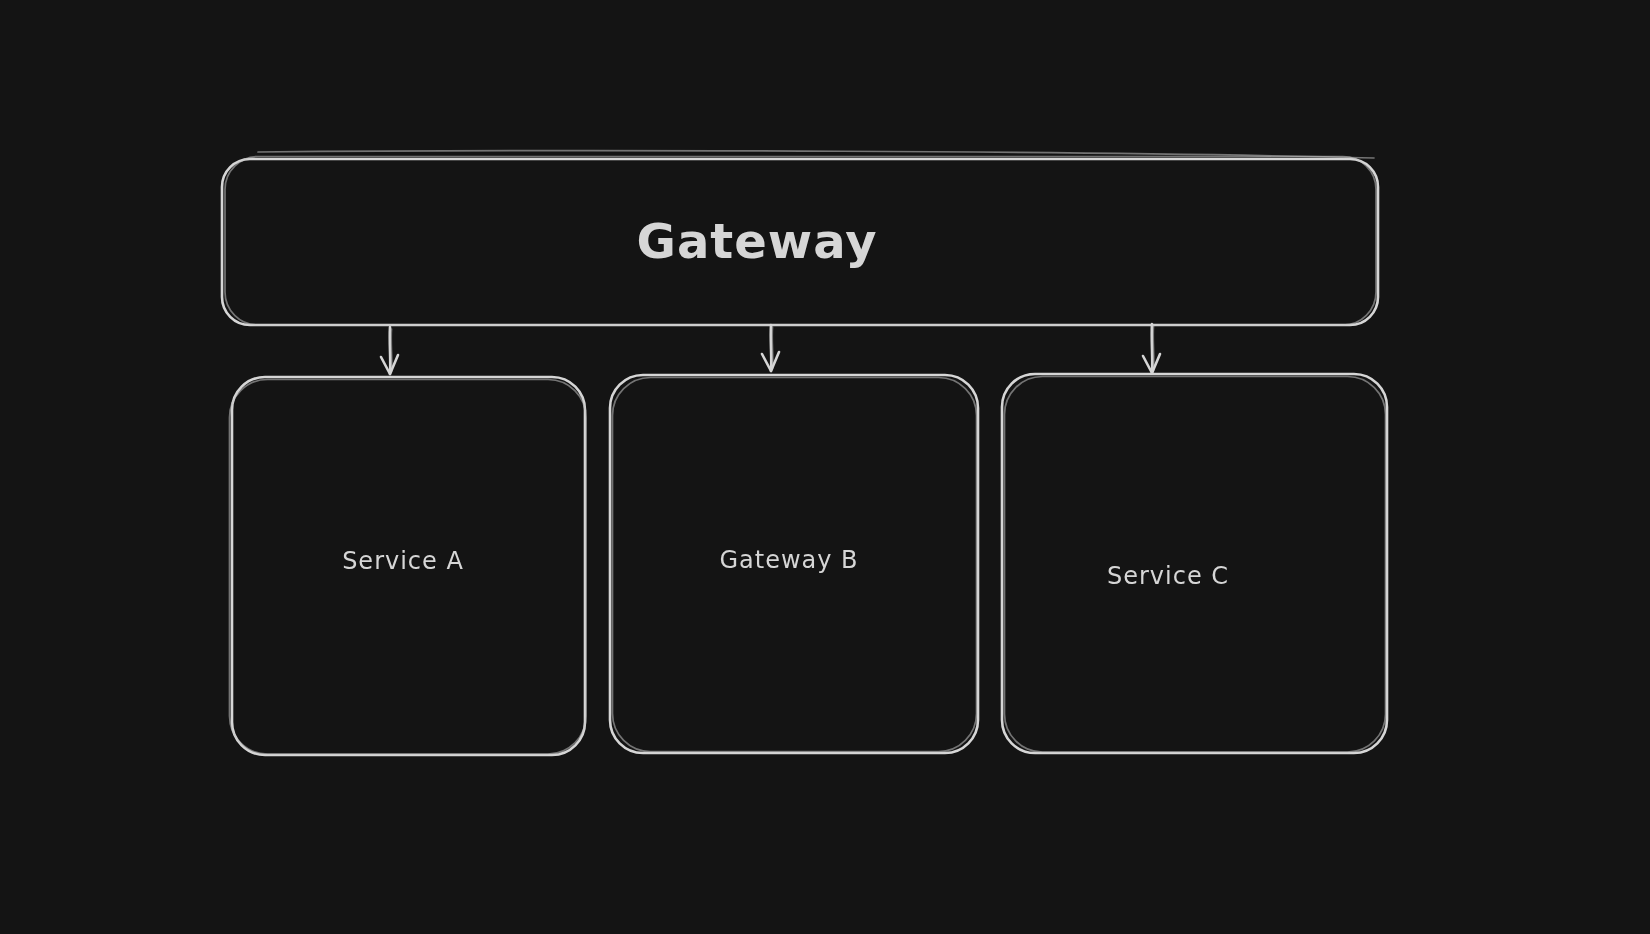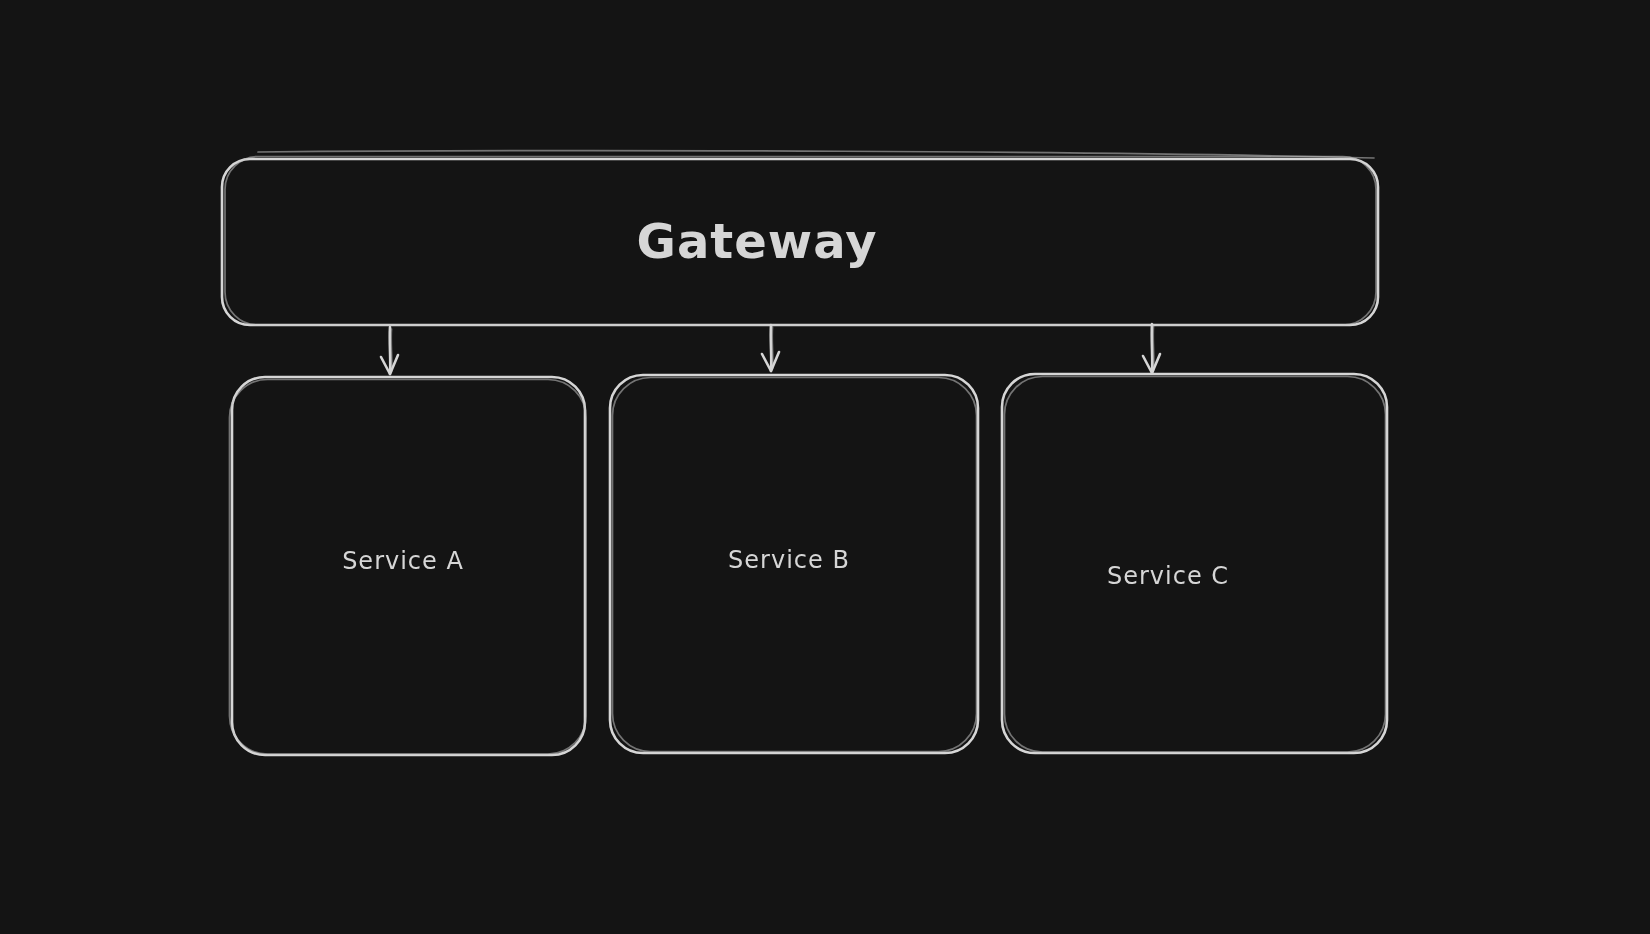--- a/index.html
+++ b/index.html
@@ -107,17 +107,17 @@
       <path class="sketch-ghost" d="M 1153.5 326 C 1152.5 340, 1154.5 357, 1153.5 371"></path>
       <path class="sketch-stroke" d="M 1143 356 L 1152 373 L 1160 354"></path>
     </g>
 
   </svg>
 
   <div class="node-label gateway-label">Gateway</div>
 
   <div class="node-label service-label service-a-label">Service A</div>
 
-  <div class="node-label service-label service-b-label">Service B</div>
+  <div class="node-label service-label service-b-label">Gateway B</div>
 
   <div class="node-label service-label service-c-label">Service C</div>
 
 </div>
 
 </body></html>

